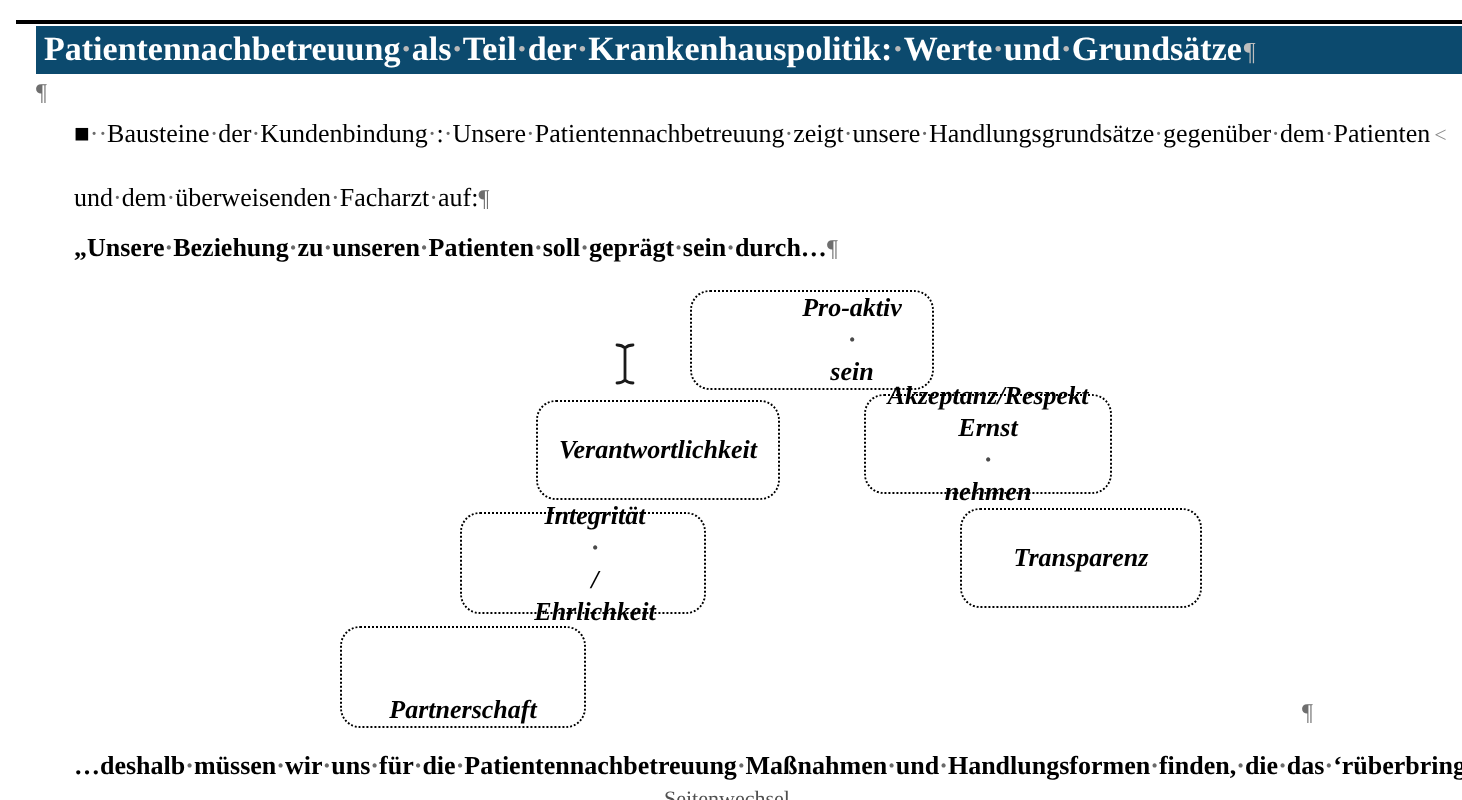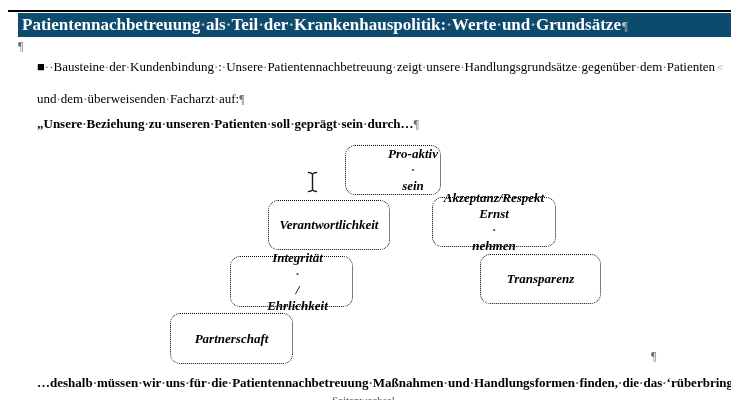--- a/index.html
+++ b/index.html
@@ -27,26 +27,26 @@
   .sp{color:#6a6a6a;}
   .break-mark{color:#8a8a8a;font-size:11px;margin-left:2px;}
   .dbox{
     position:absolute;border:1px dotted #000;border-radius:10px;background:#fff;
     display:flex;flex-direction:column;align-items:center;justify-content:center;
     font-weight:bold;font-style:italic;font-size:13px;line-height:16px;text-align:center;
     box-sizing:border-box;
   }
   .dbox span{display:block;}
   .dbox .sp{color:#4a4a4a;}
-  .box-pro{left:345px;top:145px;width:96px;height:50px;padding-left:40px;}
+  .box-pro{left:345px;top:145px;width:122px;height:50px;padding-left:40px;}
   .box-ver{left:268px;top:200px;width:122px;height:50px;}
   .box-akz{left:432px;top:197px;width:124px;height:50px;}
   .box-int{left:230px;top:256px;width:123px;height:51px;padding-left:12px;}
   .box-tra{left:480px;top:254px;width:121px;height:50px;}
-  .box-par{left:170px;top:313px;width:123px;height:51px;}
+  .box-par{left:170px;top:313px;width:123px;height:51px;justify-content:flex-end;}
   .box-inl{left:526px;top:313px;width:122px;height:51px;}
   .ibeam{position:absolute;left:306px;top:171px;}
   .after-box-pilcrow{position:absolute;left:651px;top:349px;font-size:12px;}
   .page-break-label{
     position:absolute;left:332px;top:394px;font-size:11px;color:#4f4f4f;white-space:nowrap;
   }
 </style>
 </head>
 <body>
 

